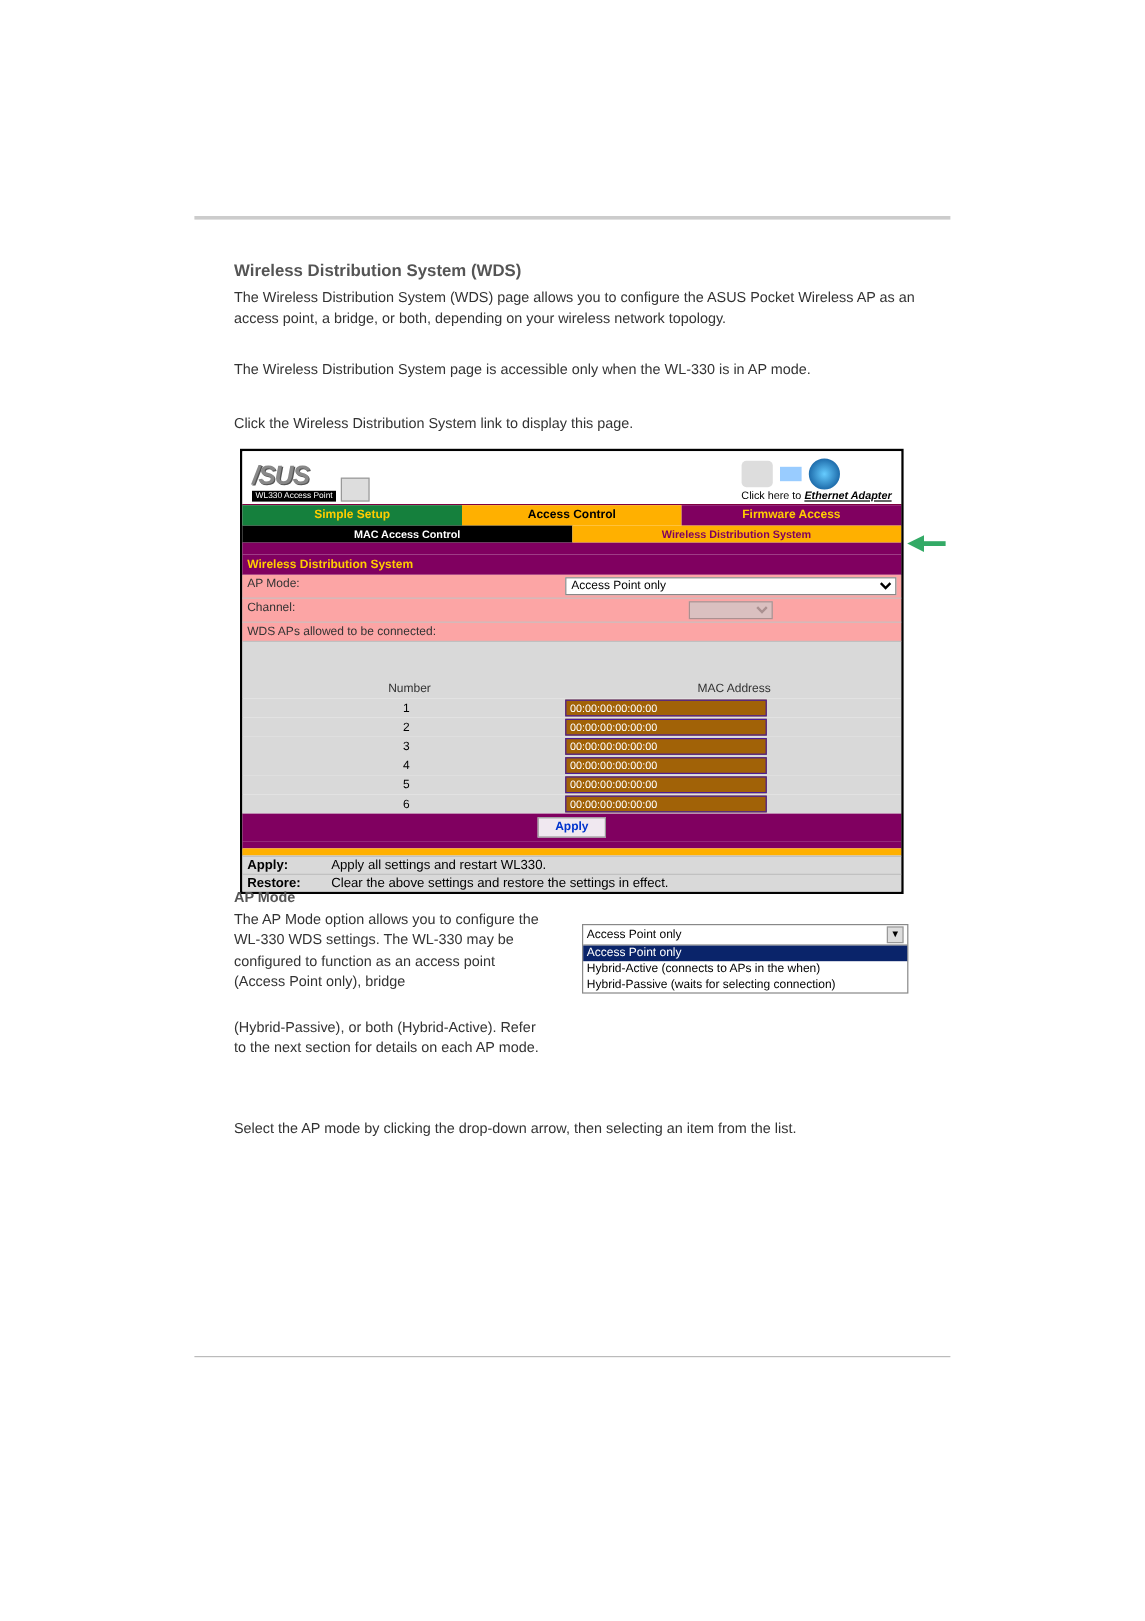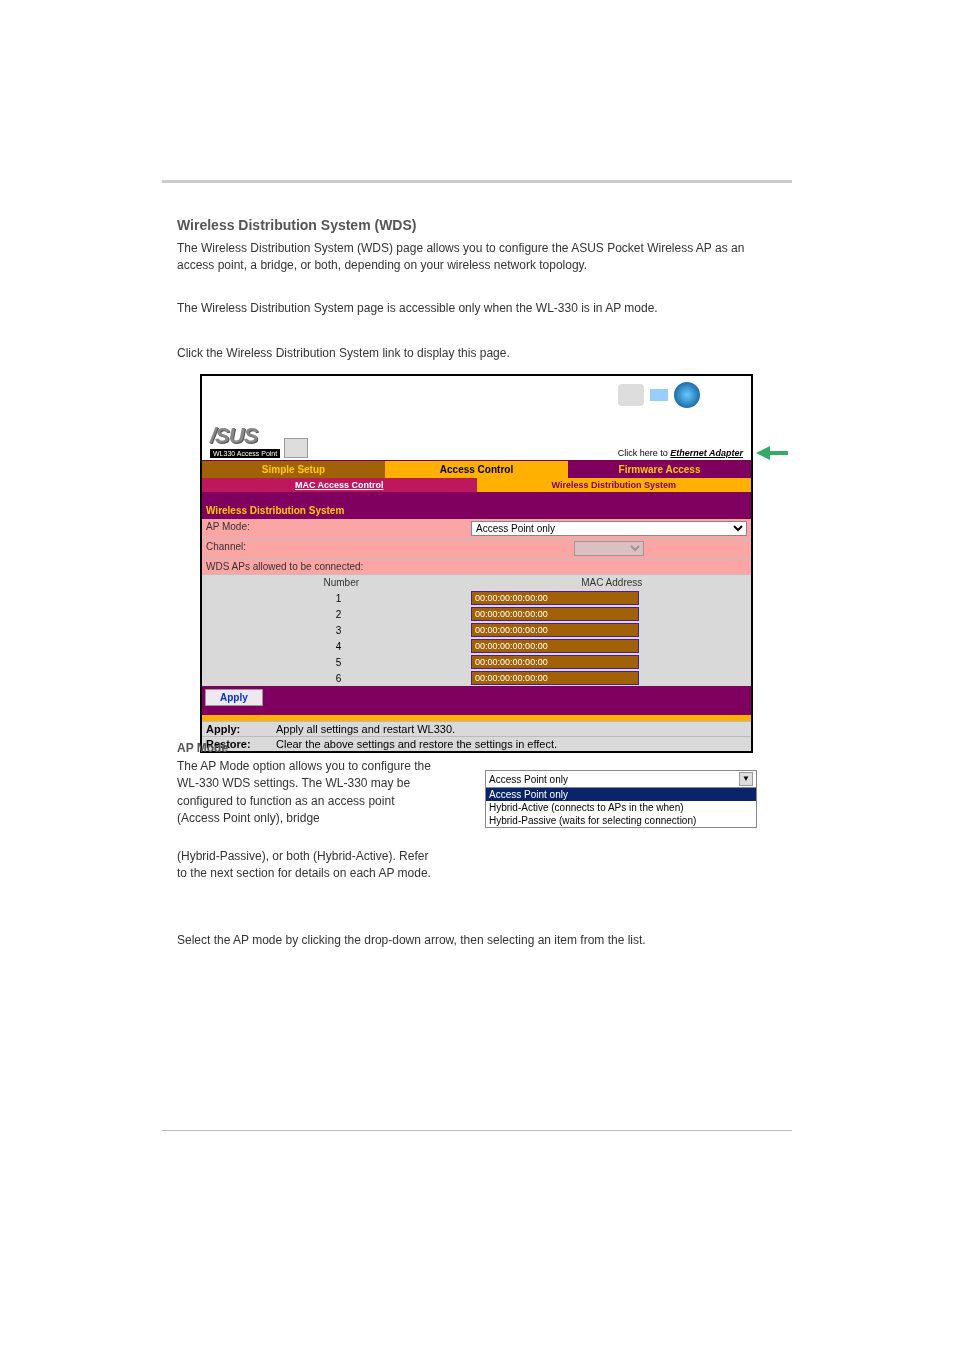--- a/index.html
+++ b/index.html
@@ -13,21 +13,21 @@
   .top-rule {
     position: absolute;
     top: 180px;
     left: 162px;
     width: 630px;
     height: 3px;
     background: #ccc;
   }
   .doc-text {
     position: absolute;
-    left: 177px;
+    left: 195px;
     width: 595px;
     font-size: 12px;
     color: #333;
     line-height: 1.45;
   }
   .title1 { top: 215px; font-weight: bold; font-size: 14px; color: #555; }
   .p1 { top: 240px; }
   .p2 { top: 300px; }
   .p3 { top: 345px; }
 
@@ -67,49 +67,49 @@
     width: 24px;
     height: 20px;
     border: 1px solid #999;
     background: #ddd;
     display: inline-block;
   }
   .globe-row { display: flex; align-items: center; gap: 6px; }
   .globe { width: 26px; height: 26px; border-radius: 50%; background: radial-gradient(#6cf,#048); display:inline-block; }
   .hand { width: 26px; height: 22px; background: #ddd; border-radius: 4px; display:inline-block; }
   .arrow-tiny { width:18px; height:12px; background:#9cf; display:inline-block; }
-  .eth-link { font-size: 9px; color: #000; text-align: right; margin-top: 40px; }
+  .eth-link { font-size: 9px; color: #000; text-align: right; }
   .eth-link b { font-style: italic; text-decoration: underline; }
 
   .tab-row {
     display: flex;
     border-top: 1px solid #800040;
   }
   .tab {
     flex: 1;
     text-align: center;
     padding: 3px 0;
     font-weight: bold;
     font-size: 10px;
   }
-  .tab.simple { background: #a16207; color: #ffcc00; }
+  .tab.simple { background: #15803d; color: #ffcc00; }
   .tab.access { background: #ffb000; color: #000; }
   .tab.firmware { background: #800060; color: #ffcc00; }
 
   .subtab-row {
     display: flex;
   }
   .subtab {
     flex: 1;
     text-align: center;
     padding: 2px 0;
     font-size: 9px;
     font-weight: bold;
   }
-  .subtab.mac { background: #be185d; color: #fff; text-decoration: underline; }
+  .subtab.mac { background: #000000; color: #fff; }
   .subtab.wds { background: #ffb000; color: #800060; }
 
   .gap-bar {
     height: 10px;
     background: #800060;
   }
 
   .section-head {
     background: #800060;
     color: #ffcc00;
@@ -141,21 +141,21 @@
     margin: 0 auto;
     display: block;
   }
 
   .list-head {
     display: flex;
     background: #d9d9d9;
     color: #333;
     padding: 2px 4px;
   }
-  .col-num, .col-mac { flex:1; text-align:center; }
+  .col-num, .col-mac { flex:1; text-align:center;margin-top:32px; }
 
   .list-row {
     display: flex;
     background: #d9d9d9;
     padding: 1px 4px;
     align-items: center;
   }
   .list-row .num { width: 49%; text-align: center; }
   .list-row .mac {
     width: 31%;
@@ -164,21 +164,21 @@
     font-size: 9px;
     padding: 1px 3px;
     border: 1px solid #4c1d95;
   }
 
   .btn-row {
     display: flex;
     background: #800060;
     padding: 0;
   }
-  .btn-cell { flex:1; }
+  .btn-cell { flex:1; text-align:center; }
   .btn {
     display: inline-block;
     background: #f0e8f0;
     color: #0033cc;
     font-weight: bold;
     padding: 2px 14px;
     font-size: 10px;
     border: 1px solid #999;
     margin: 3px;
   }

